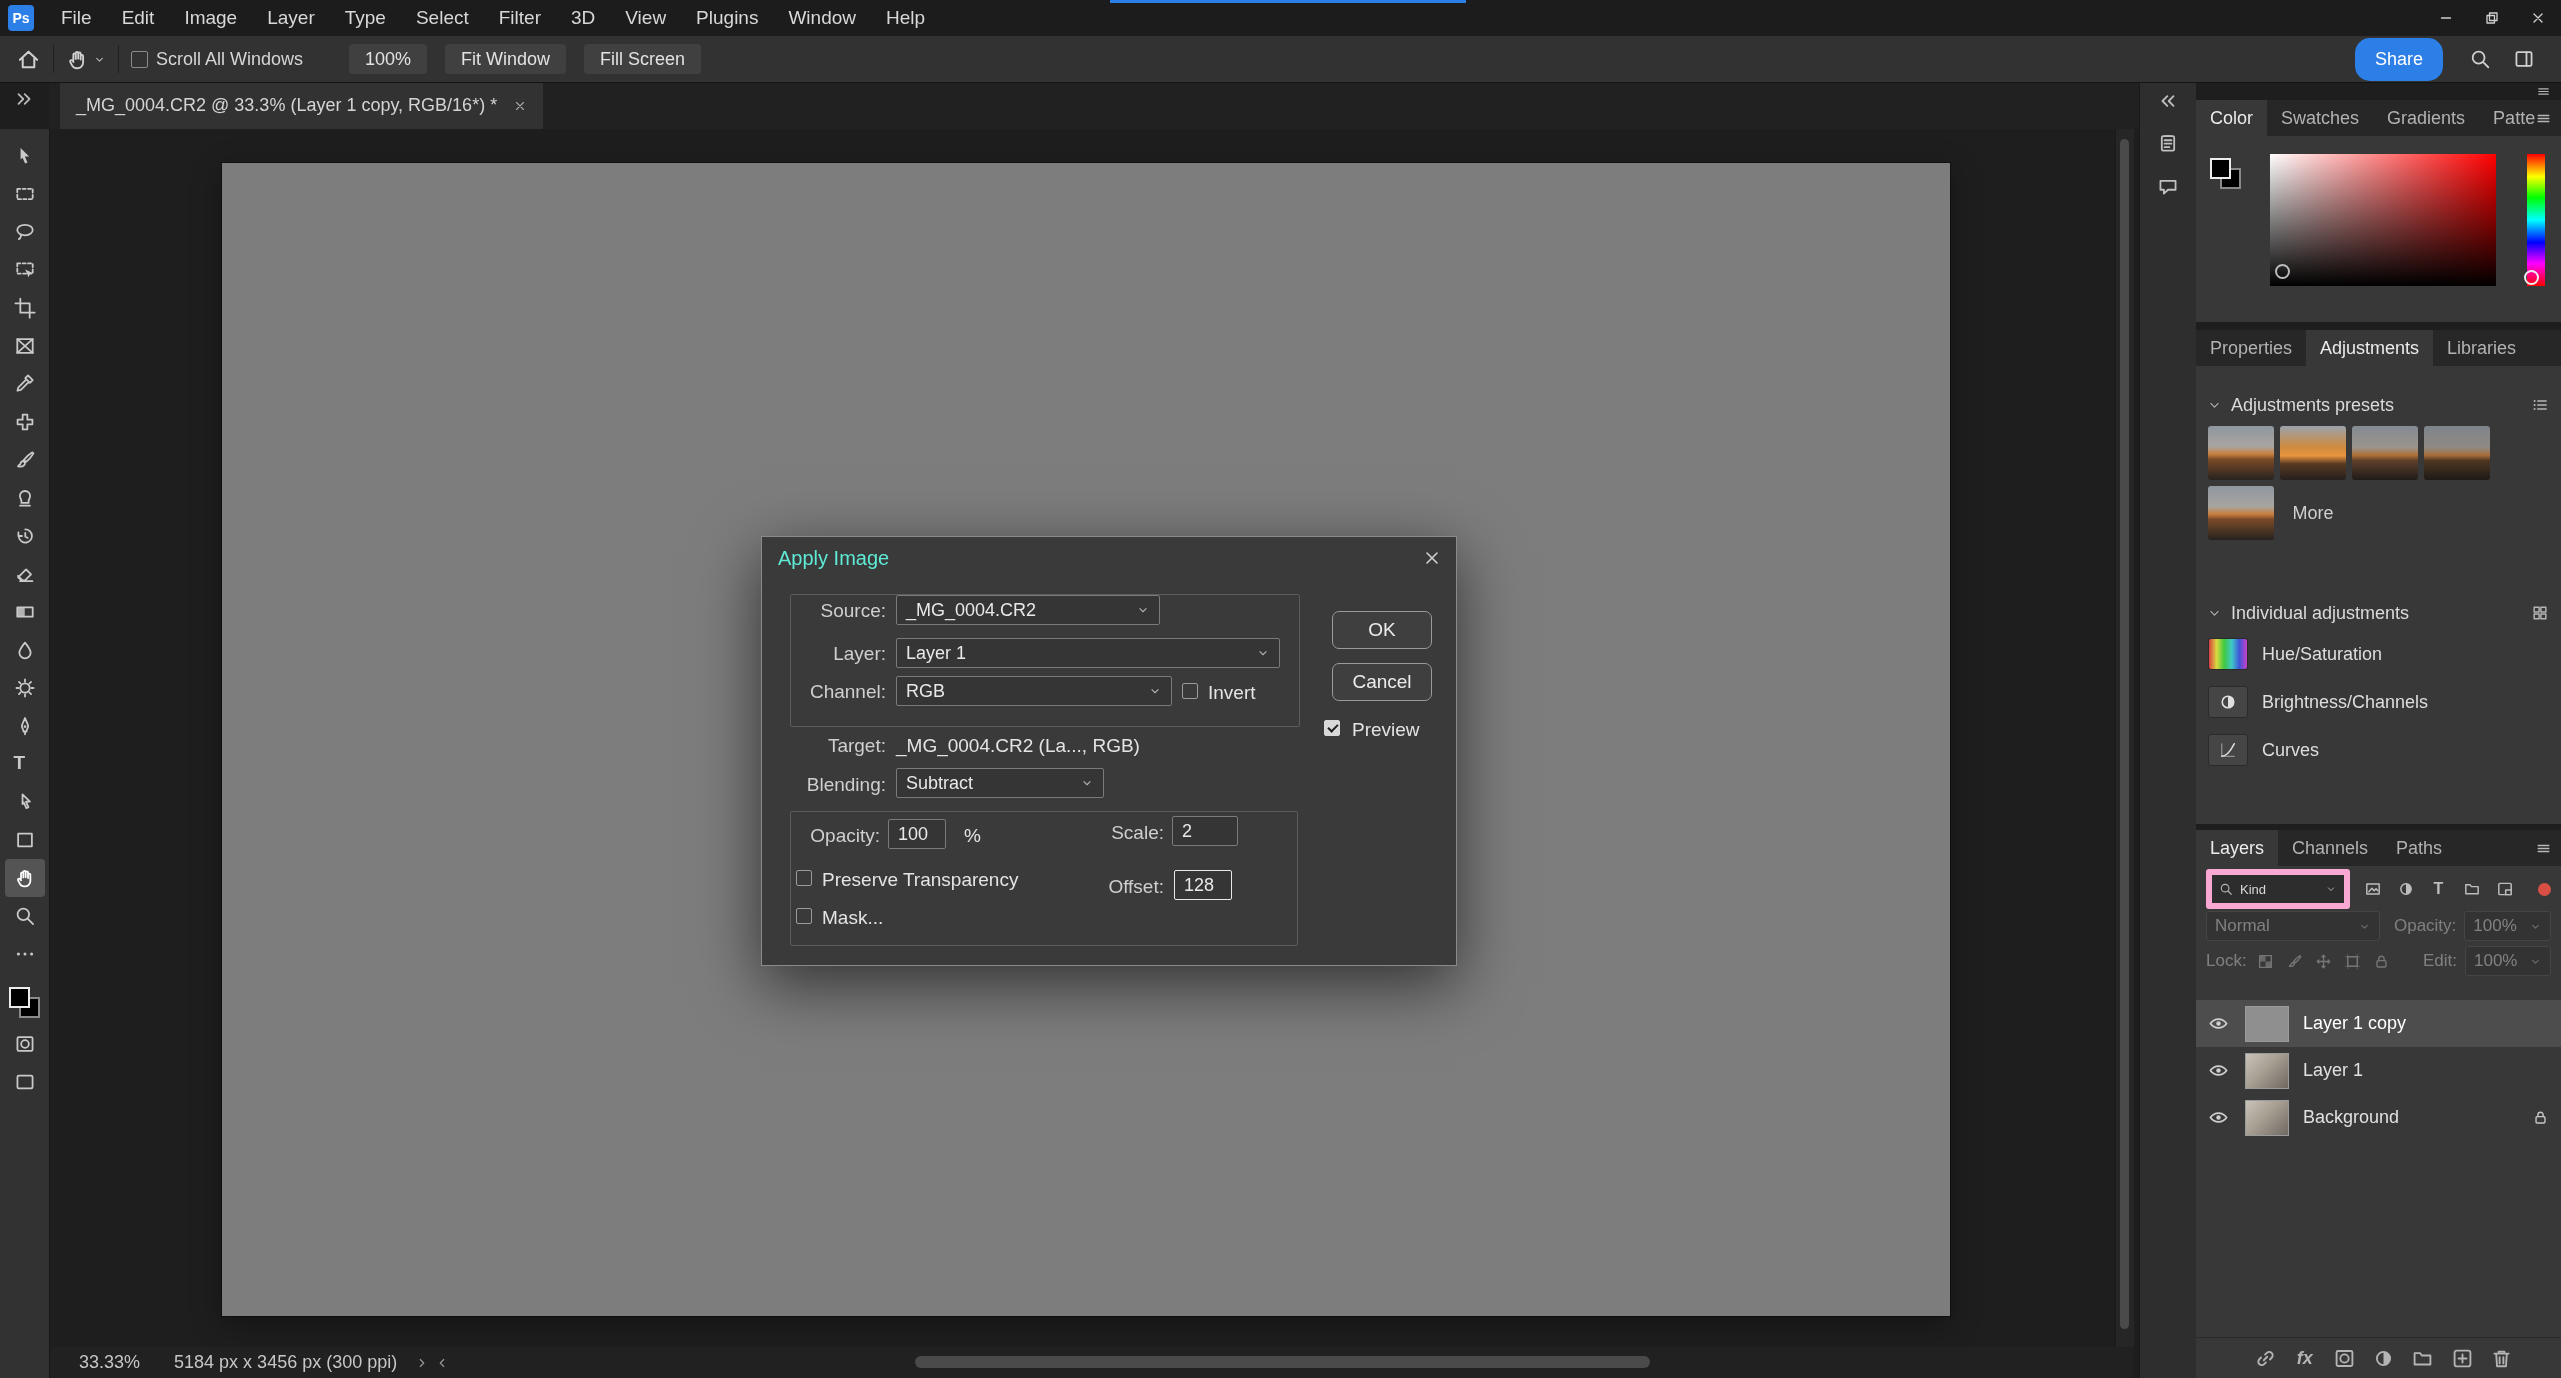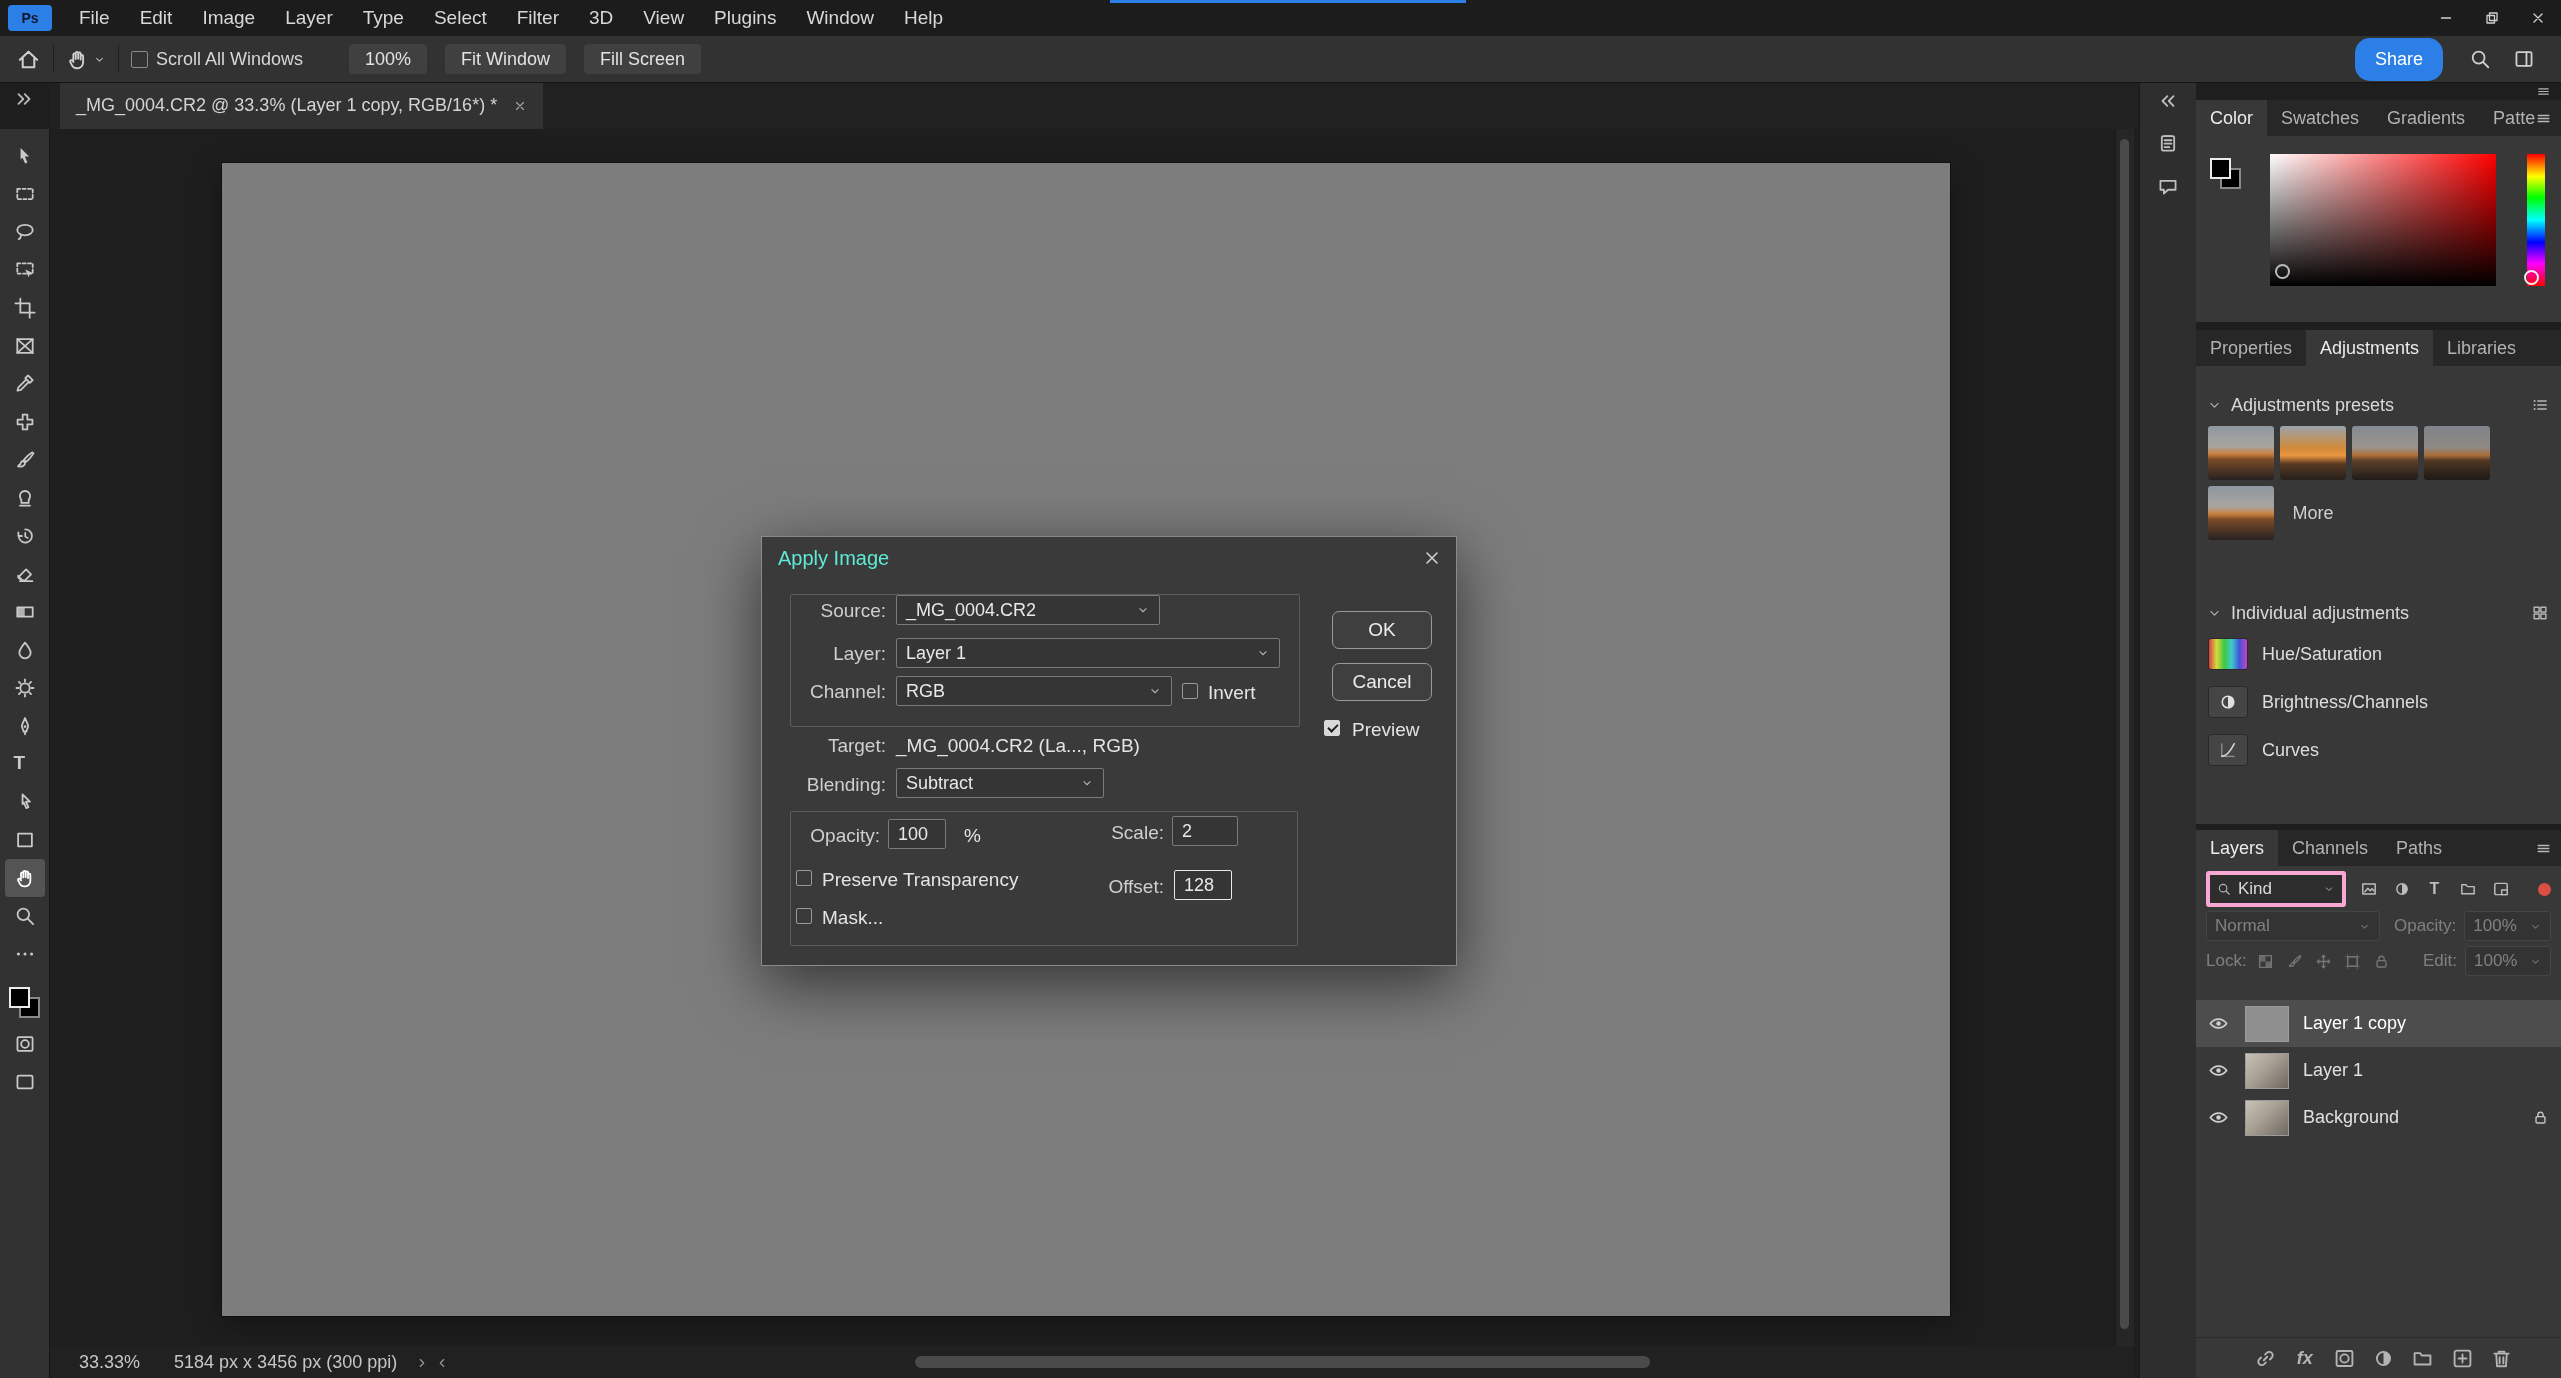--- a/index.html
+++ b/index.html
@@ -5,21 +5,21 @@
   html,body{margin:0;padding:0}
   body{width:2561px;height:1378px;position:relative;overflow:hidden;background:#1e1e1e;
        font-family:"Liberation Sans",sans-serif;color:#d6d6d6;}
   .ic{display:inline-flex;align-items:center;justify-content:center}
   .ic svg{width:100%;height:100%;display:block}
   .tglyph{font-weight:700;font-size:19px;line-height:1}
   .fxg{font-style:italic;font-size:18px}
 
   
   #menubar{position:absolute;left:0;top:0;width:100%;height:36px;background:#1c1c1c;display:flex;align-items:center;z-index:6}
-  #ps-logo{width:44px;height:26px;margin-left:8px;border-radius:4px;background:#2d7fe8;color:#0f172a;font-weight:bold;font-size:14px;display:flex;align-items:center;justify-content:center;flex:none}
+  #ps-logo{width:26px;height:26px;margin-left:8px;border-radius:4px;background:#2d7fe8;color:#ffffff;font-weight:bold;font-size:14px;display:flex;align-items:center;justify-content:center;flex:none}
   #menu-items{display:flex;margin-left:12px;height:100%}
   .menu-item{padding:0 15px;display:flex;align-items:center;font-size:19px;color:#d8d8d8}
   #titlebar-accent{position:absolute;left:1110px;top:0;width:356px;height:3px;background:#2d7fe8}
   #win-controls{margin-left:auto;display:flex;height:100%}
   .win-btn{width:46px;height:100%;display:flex;align-items:center;justify-content:center;color:#d0d0d0}
 
   
   #optionsbar{position:absolute;left:0;top:36px;width:100%;height:46px;background:#323232;border-bottom:1px solid #141414;display:flex;align-items:center;z-index:5}
   .ob-sep{width:1px;height:28px;background:#1f1f1f;margin:0 12px;flex:none}
   .ob-btn{height:30px;padding:0 16px;background:#404040;border-radius:4px;font-size:18px;color:#e2e2e2;display:flex;align-items:center;margin-right:18px;flex:none}
@@ -87,21 +87,21 @@
   .preset-thumb.t4{background:linear-gradient(to bottom,#7e848b 0%,#8f8a84 40%,#a96e3a 54%,#4f3722 64%,#1c1917 100%)}
   .preset-more{width:66px;height:54px;display:flex;align-items:center;justify-content:center;font-size:18px;color:#cfcfcf}
   #hdr-indiv{margin-top:56px}
   .adj-item{display:flex;align-items:center;height:48px;padding:0 12px;font-size:18px;color:#dedede}
   .adj-icon{width:38px;height:30px;border-radius:3px;margin-right:14px;flex:none;display:flex;align-items:center;justify-content:center;border:1px solid #2a2a2a;background:#454545;color:#e0e0e0}
   .adj-icon.huesat{background:linear-gradient(90deg,#d94040,#d9d940,#40c940,#40c9c9,#4055d9,#c940c9)}
   .adj-icon .ic{width:20px;height:20px}
 
   #layers-group{top:748px;height:548px}
   #filter-row{display:flex;align-items:center;height:38px;padding:0 10px;margin-top:4px}
-  #kind-box{display:flex;align-items:center;width:118px;height:28px;background:#2d2d2d;border:4px solid #f9a8d4;border-radius:3px;padding:0 7px;font-size:17px;color:#d8d8d8;flex:none}
+  #kind-box{display:flex;align-items:center;width:118px;height:28px;background:#2d2d2d;border:6px solid #f9a8d4;border-radius:3px;padding:0 7px;font-size:13px;color:#d8d8d8;flex:none}
   #kind-box .ic{flex:none}
   #kind-label{margin:0 auto 0 7px}
   .filter-ic{width:33px;height:28px;display:flex;align-items:center;justify-content:center;color:#bdbdbd;font-size:16px;flex:none}
   .filter-ic .ic, .filter-ic svg{width:18px;height:18px}
   #filter-toggle{margin-left:auto;width:13px;height:13px;border-radius:50%;background:#d94f43;flex:none}
   .dim{opacity:.45}
   #blend-row{display:flex;align-items:center;height:36px;padding:0 10px;font-size:17px}
   .sel-box{display:flex;align-items:center;background:#2d2d2d;border:1px solid #555;border-radius:3px;height:28px;padding:0 8px;font-size:17px;color:#d8d8d8}
   .sel-box .caret{width:13px;height:13px;margin-left:auto;color:#b0b0b0}
   #blend-box{width:168px}

